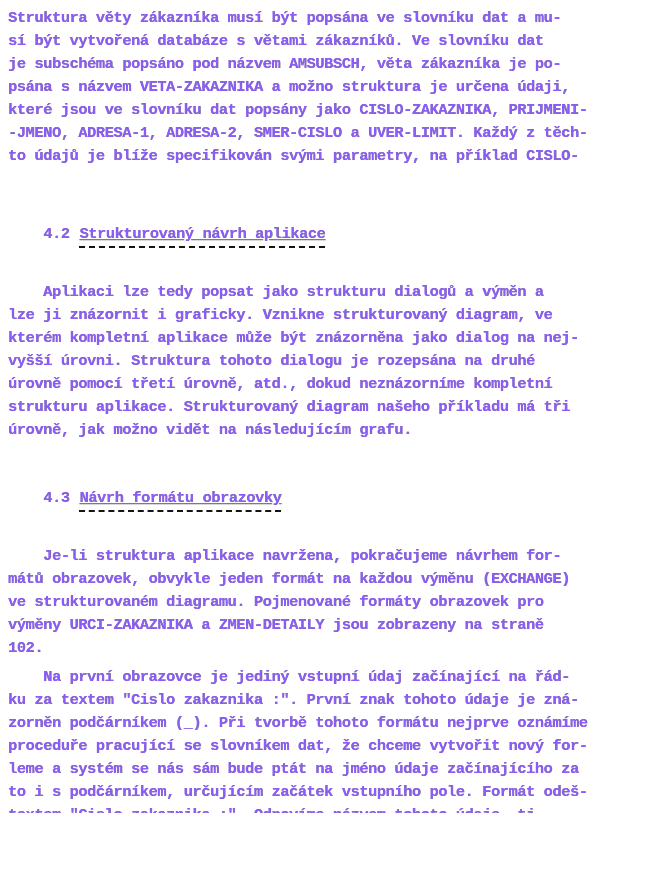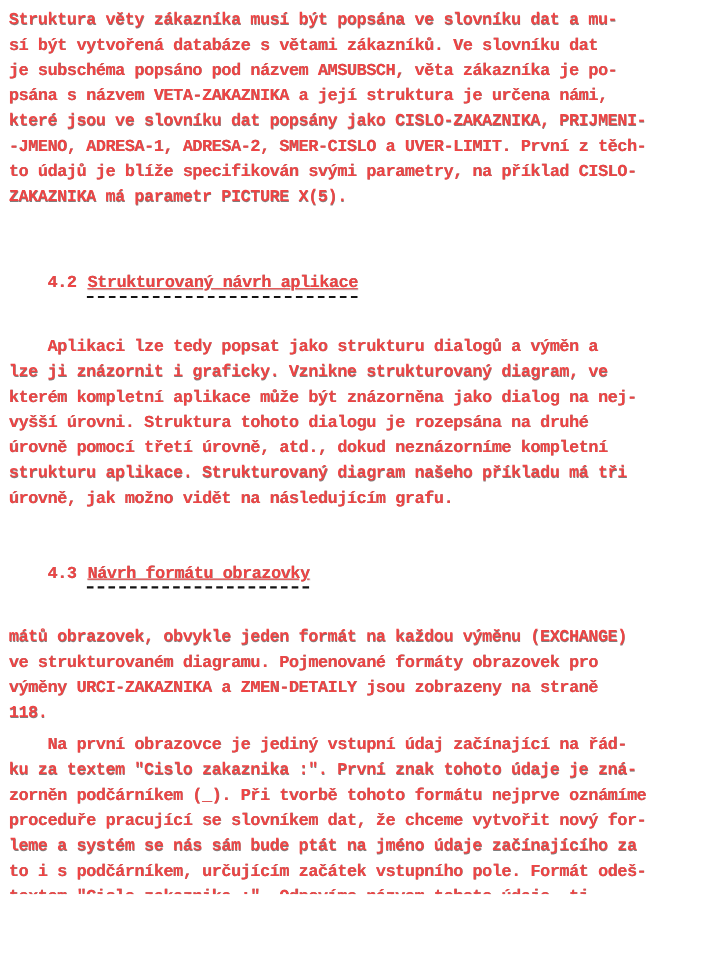--- a/index.html
+++ b/index.html
@@ -12,21 +12,21 @@
     width: 659px;
     height: 813px;
     background: #ffffff;
     overflow: hidden;
     box-sizing: border-box;
     padding: 7px 6px 0 8px;
     font-family: "Liberation Mono", "DejaVu Sans Mono", monospace;
     font-weight: 700;
     font-size: 15.3px;
     line-height: 23px;
-    color: #ef4444;
+    color: #8b5cf6;
     letter-spacing: -0.4px;
     text-shadow: 0.3px 0.3px 0 rgba(20,20,20,0.55);
   }
   .para {
     margin: 0;
   }
   .line {
     white-space: pre;
   }
   .heading {
@@ -52,25 +52,24 @@
 </style>
 </head>
 <body>
 
 <div class="page">
 
   <div class="para block0">
     <div class="line">Struktura věty zákazníka musí být popsána ve slovníku dat a mu-</div>
     <div class="line">sí být vytvořená databáze s větami zákazníků. Ve slovníku dat</div>
     <div class="line">je subschéma popsáno pod názvem AMSUBSCH, věta zákazníka je po-</div>
-    <div class="line">psána s názvem VETA-ZAKAZNIKA a její struktura je určena námi,</div>
+    <div class="line">psána s názvem VETA-ZAKAZNIKA a možno struktura je určena údaji,</div>
     <div class="line">které jsou ve slovníku dat popsány jako CISLO-ZAKAZNIKA, PRIJMENI-</div>
-    <div class="line">-JMENO, ADRESA-1, ADRESA-2, SMER-CISLO a UVER-LIMIT. První z těch-</div>
+    <div class="line">-JMENO, ADRESA-1, ADRESA-2, SMER-CISLO a UVER-LIMIT. Každý z těch-</div>
     <div class="line">to údajů je blíže specifikován svými parametry, na příklad CISLO-</div>
-    <div class="line">ZAKAZNIKA má parametr PICTURE X(5).</div>
   </div>
 
   <div class="heading">
     <span class="heading-number">4.2</span><span class="heading-title">Strukturovaný návrh aplikace</span>
   </div>
 
   <div class="para block2">
     <div class="line">    Aplikaci lze tedy popsat jako strukturu dialogů a výměn a</div>
     <div class="line">lze ji znázornit i graficky. Vznikne strukturovaný diagram, ve</div>
     <div class="line">kterém kompletní aplikace může být znázorněna jako dialog na nej-</div>
@@ -78,24 +77,25 @@
     <div class="line">úrovně pomocí třetí úrovně, atd., dokud neznázorníme kompletní</div>
     <div class="line">strukturu aplikace. Strukturovaný diagram našeho příkladu má tři</div>
     <div class="line">úrovně, jak možno vidět na následujícím grafu.</div>
   </div>
 
   <div class="heading second">
     <span class="heading-number">4.3</span><span class="heading-title">Návrh formátu obrazovky</span>
   </div>
 
   <div class="para block4">
+    <div class="line">    Je-li struktura aplikace navržena, pokračujeme návrhem for-</div>
     <div class="line">mátů obrazovek, obvykle jeden formát na každou výměnu (EXCHANGE)</div>
     <div class="line">ve strukturovaném diagramu. Pojmenované formáty obrazovek pro</div>
     <div class="line">výměny URCI-ZAKAZNIKA a ZMEN-DETAILY jsou zobrazeny na straně</div>
-    <div class="line">118.</div>
+    <div class="line">102.</div>
   </div>
 
   <div class="para block5">
     <div class="line">    Na první obrazovce je jediný vstupní údaj začínající na řád-</div>
     <div class="line">ku za textem "Cislo zakaznika :". První znak tohoto údaje je zná-</div>
     <div class="line">zorněn podčárníkem (_). Při tvorbě tohoto formátu nejprve oznámíme</div>
     <div class="line">proceduře pracující se slovníkem dat, že chceme vytvořit nový for-</div>
     <div class="line">leme a systém se nás sám bude ptát na jméno údaje začínajícího za</div>
     <div class="line">to i s podčárníkem, určujícím začátek vstupního pole. Formát odeš-</div>
     <div class="line">textem "Cislo zakaznika :". Odpovíme názvem tohoto údaje, tj.</div>

